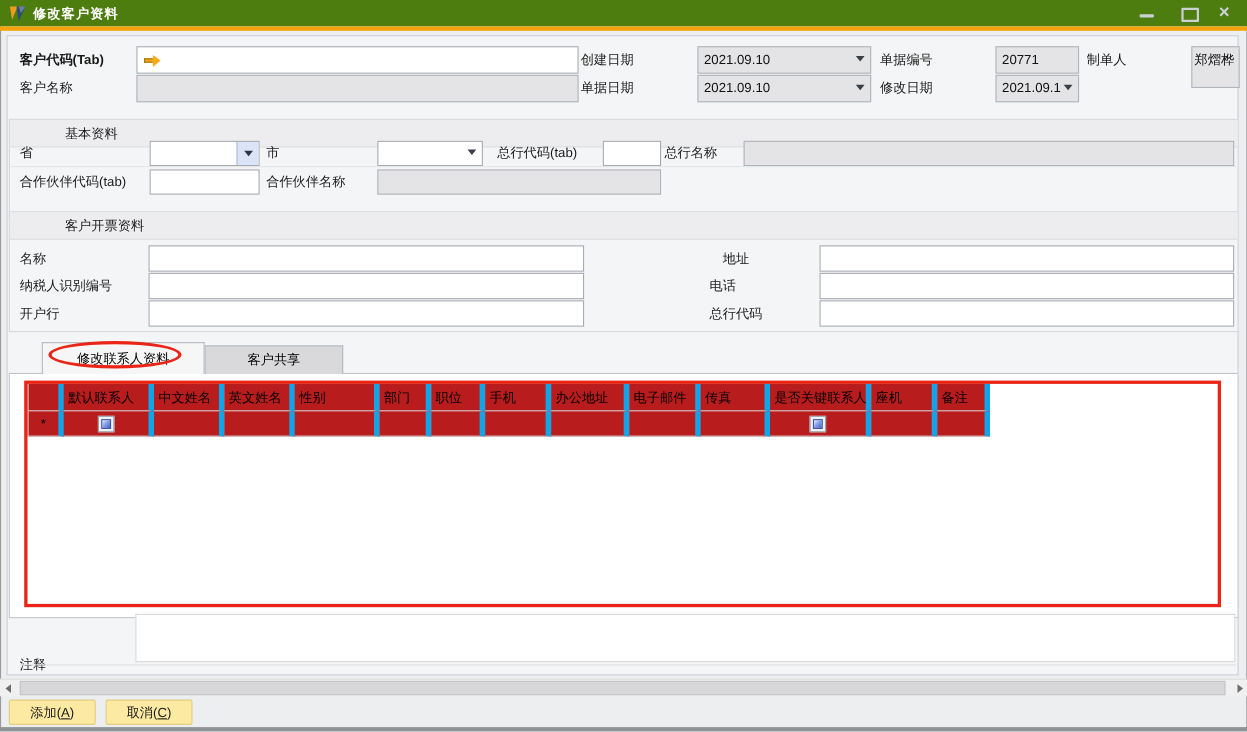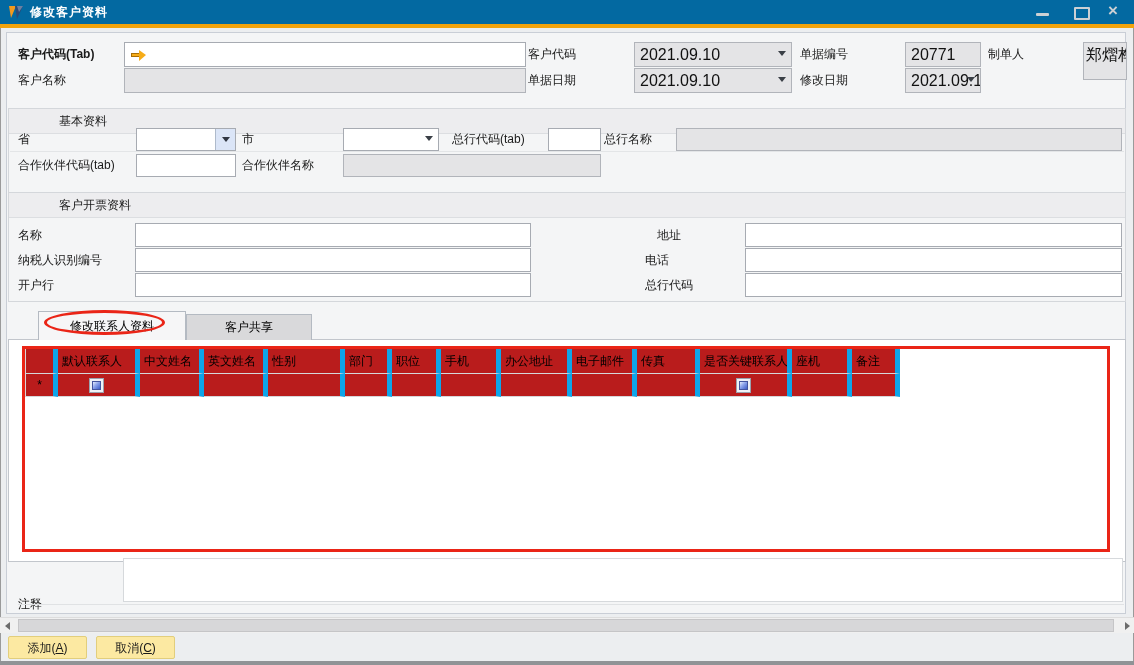--- a/index.html
+++ b/index.html
@@ -1,30 +1,30 @@
 <!DOCTYPE html>
 <html><head>
 <meta charset="utf-8">
 <style>
   html,body{margin:0;padding:0;background:#d8d8d8;font-family:"Liberation Sans","DejaVu Sans",sans-serif;}
   #window{position:relative;width:1134px;height:665px;background:#eceef0;overflow:hidden;
           box-shadow:0 0 0 1px #9a9a9a inset;}
   
-  .titlebar{position:absolute;left:0;top:0;width:1134px;height:24px;background:#0369a1;}
+  .titlebar{position:absolute;left:0;top:0;width:1134px;height:24px;background:#4d7c0f;}
   .titlebar .title{position:absolute;left:30px;top:4px;color:#ffffff;font-size:12px;font-weight:bold;letter-spacing:1px;}
   .win-btn{position:absolute;top:3px;width:22px;height:18px;cursor:default;}
   .glyph-min{position:absolute;left:4px;top:10px;width:13px;height:3px;background:#ccd0d4;border-radius:1px;}
   .glyph-max{position:absolute;left:4px;top:4px;width:12px;height:9px;border:2px solid #ccd0d4;border-radius:1px;}
   .glyph-close{position:absolute;left:2px;top:-2px;color:#ccd0d4;font-size:17px;font-weight:bold;}
   .accentline{position:absolute;left:0;top:24px;width:1134px;height:4px;background:#f2a30c;}
   
   .mainpanel{position:absolute;left:6px;top:32px;width:1120px;height:582px;background:#f4f5f6;border:1px solid #c9ced6;box-sizing:border-box;}
   .lbl{position:absolute;font-size:12px;color:#1a1a1a;line-height:25px;white-space:nowrap;}
   .b{font-weight:bold;}
-  .inp{position:absolute;background:#ffffff;border:1px solid #a7abb2;box-sizing:border-box;font-size:16px;line-height:23px;padding:0 5px;color:#111;overflow:hidden;white-space:nowrap;}
+  .inp{position:absolute;background:#ffffff;border:1px solid #a7abb2;box-sizing:border-box;font-size:12px;line-height:23px;padding:0 5px;color:#111;overflow:hidden;white-space:nowrap;}
   .ro{background:#e4e4e6;border-color:#b1b4ba;}
   .combo .arr{position:absolute;right:5px;top:50%;margin-top:-4px;width:0;height:0;border-left:4px solid transparent;border-right:4px solid transparent;border-top:5px solid #3a3f46;}
   .combo{padding-right:18px;}
   .btnpane{position:absolute;right:0;top:0;bottom:0;width:19px;background:#dbe5f7;border-left:1px solid #aebacb;}
   .btnpane .arr2{position:absolute;left:50%;top:50%;margin:-3px 0 0 -4px;width:0;height:0;border-left:4px solid transparent;border-right:4px solid transparent;border-top:5px solid #2f3642;}
   .hairline{position:absolute;height:1px;background:#e3e5e7;}
   
   .group{position:absolute;background:#f4f5f6;border:1px solid #d4d7db;box-sizing:border-box;}
   .group-hdr{position:absolute;left:0;top:0;right:0;height:24px;background:#ededef;border-bottom:1px solid #dcdee1;}
   .group-hdr span{position:absolute;left:50px;top:0;font-size:12px;line-height:24px;color:#1a1a1a;}
@@ -87,21 +87,21 @@
 
   <div class="mainpanel"></div>
 
   <span class="lbl b" style="left:18px;top:42px;">客户代码(Tab)</span>
   <div class="inp" style="left:124px;top:42px;width:402px;height:25px;">
     <span class="arrow-go">
         <span class="shaft"></span>
         <span class="head"></span>
       </span>
   </div>
-  <span class="lbl" style="left:528px;top:42px;">客户代码</span>
+  <span class="lbl" style="left:528px;top:42px;">创建日期</span>
   <div class="inp ro combo" style="left:634px;top:42px;width:158px;height:25px;">
     <span>2021.09.10</span>
     <span class="arr"></span>
   </div>
   <span class="lbl" style="left:800px;top:42px;">单据编号</span>
   <div class="inp ro" style="left:905px;top:42px;width:76px;height:25px;">20771</div>
   <span class="lbl" style="left:988px;top:42px;">制单人</span>
   <div class="inp ro" style="left:1083px;top:42px;width:44px;height:38px;padding:0 2px;">郑熠桦</div>
 
   <span class="lbl" style="left:18px;top:68px;">客户名称</span>

